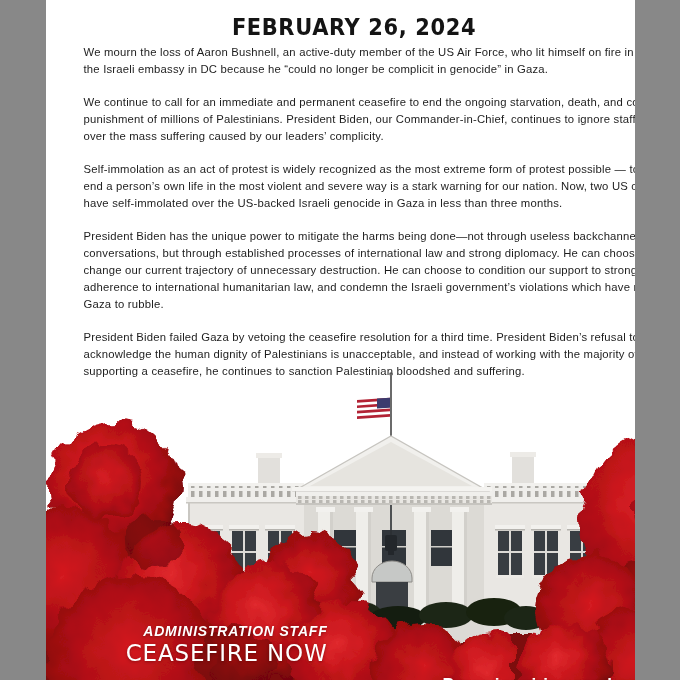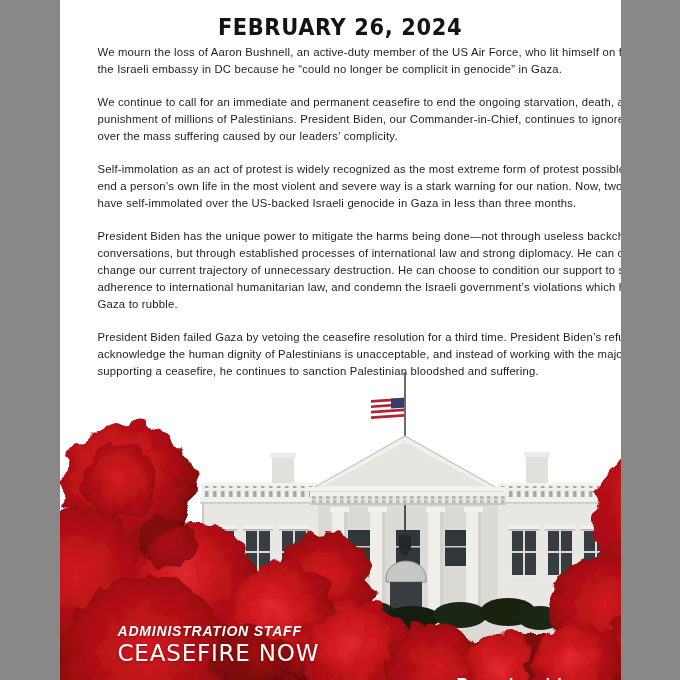--- a/index.html
+++ b/index.html
@@ -1,34 +1,34 @@
 <!DOCTYPE html>
 <html><head>
 <meta charset="utf-8">
 <style>
   html,body{margin:0;padding:0;background:#888;}
   .poster{
     position:relative;width:561px;height:680px;background:#ffffff;
-    overflow:hidden;font-family:"Liberation Sans",sans-serif;margin:0 auto;
+    overflow:hidden;font-family:"Liberation Sans",sans-serif;margin:0 auto;padding-left:28px;
   }
   .date-heading{
     margin:0;padding-top:13px;text-align:center;
     font-size:21px;font-weight:800;letter-spacing:.6px;color:#141414;
     transform:scaleY(1.08);transform-origin:top center;
     font-family:"DejaVu Sans","Liberation Sans",sans-serif;
   }
   .body-text{
     position:absolute;left:38px;top:44px;width:608px;color:#1d1d1d;
     font-size:11.3px;line-height:17px;letter-spacing:.2px;
   }
   .body-text p{margin:0 0 16px 0;}
   .scene{position:absolute;left:0;top:370px;width:680px;height:310px;}
   .scene svg{display:block}
   .footer-left{
-    position:absolute;left:58px;top:253px;width:224px;text-align:left;
+    position:absolute;left:58px;top:253px;width:224px;text-align:right;
     color:#fff;text-shadow:0 1px 3px rgba(60,0,0,.45);
   }
   .org-line{font-style:italic;font-weight:700;font-size:14px;letter-spacing:.8px;}
   .org-cta{font-weight:400;font-size:23px;letter-spacing:.8px;margin-top:1px;
     font-family:"DejaVu Sans","Liberation Sans",sans-serif;}
   .footer-right{
     position:absolute;left:397px;top:269px;width:240px;
     color:#fff;font-weight:700;font-size:17px;line-height:20px;letter-spacing:.2px;
     text-shadow:0 1px 3px rgba(60,0,0,.45);
     margin-top:36px;

